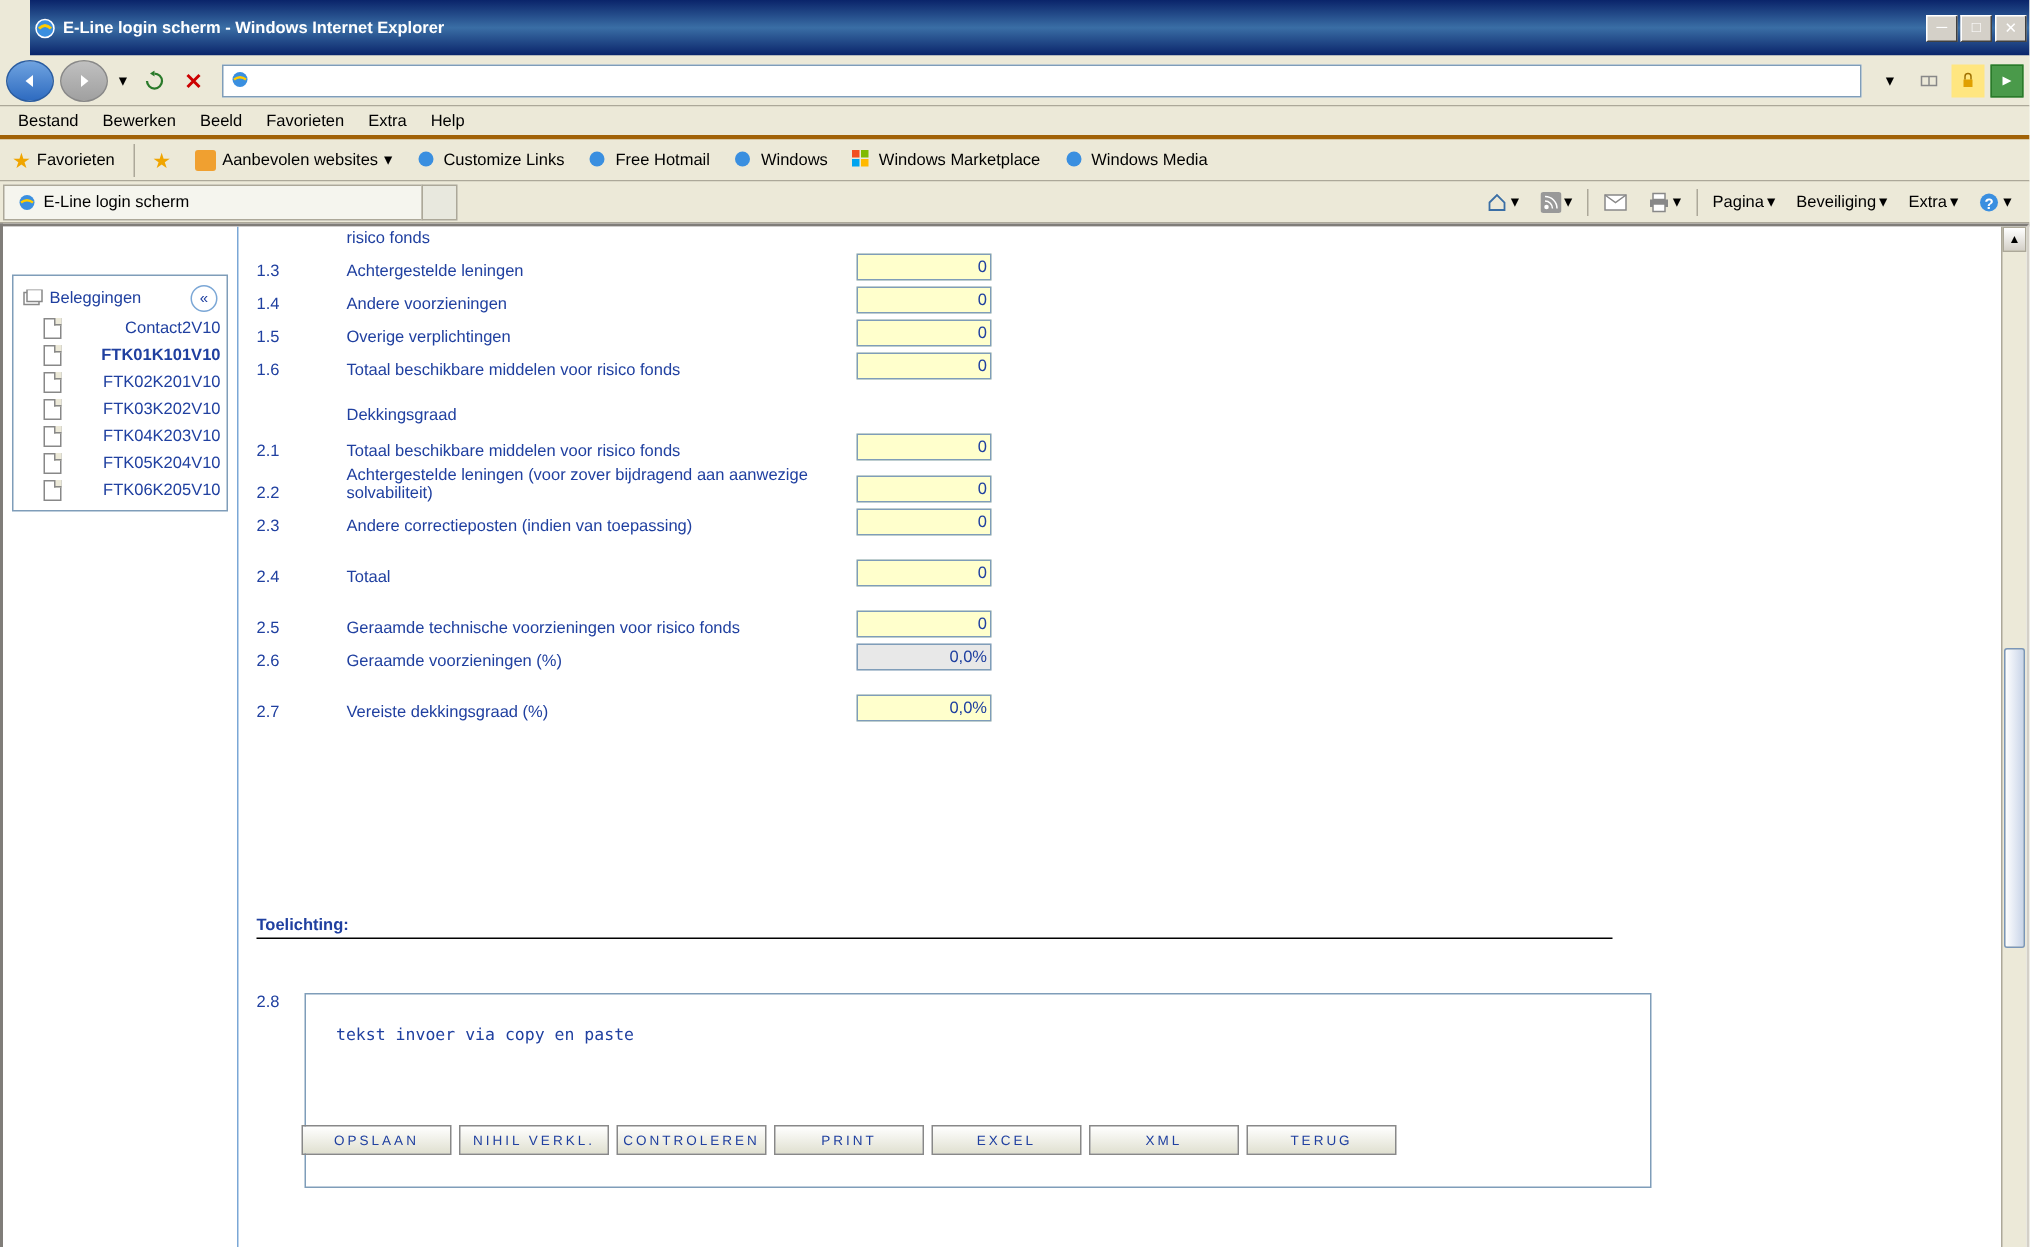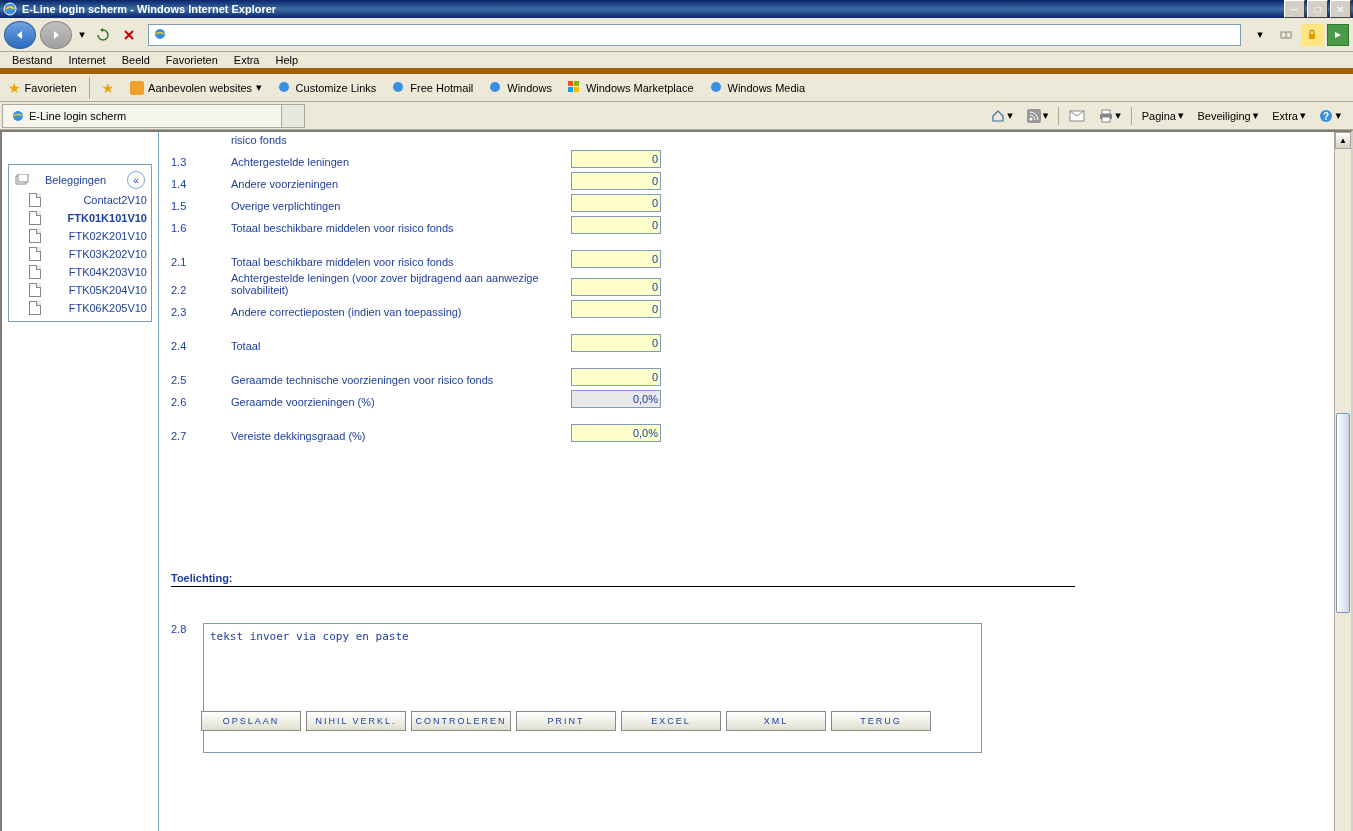--- a/index.html
+++ b/index.html
@@ -1,32 +1,32 @@
 <!DOCTYPE html>
 <html><head>
 <meta charset="utf-8">
 <style>
 * { box-sizing: border-box; margin: 0; padding: 0; }
 body { font-family: Tahoma, Arial, sans-serif; font-size: 11px; background: #ece9d8; overflow: hidden; }
 
-.titlebar { background: linear-gradient(#0a246a, #3a6ea5, #0a246a); height: 18px; display: flex; align-items: center; color: #fff; padding: 0 2px; }
+.titlebar { background: linear-gradient(#0a246a, #3a6ea5, #0a246a); height: 37px; display: flex; align-items: center; color: #fff; padding: 0 2px; margin-left: 20px; }
 .titlebar .icon { width: 16px; height: 16px; margin-right: 4px; display: inline-flex; align-items: center; justify-content: center; }
 .titlebar .title { flex: 1; font-weight: bold; font-size: 11px; }
 .win-btns { display: flex; gap: 2px; }
 .win-btn { width: 21px; height: 18px; background: #d4d0c8; border: 1px solid #fff; border-right-color: #404040; border-bottom-color: #404040; display: flex; align-items: center; justify-content: center; font-family: Arial; font-size: 10px; cursor: pointer; }
 
 .toolbar { background: #ece9d8; border-bottom: 1px solid #aca899; height: 34px; display: flex; align-items: center; padding: 0 4px; gap: 4px; }
 .nav-btn { width: 32px; height: 28px; border-radius: 50%; background: linear-gradient(#6fa3e0, #2e6bc0); border: 1px solid #2a5ca0; display: flex; align-items: center; justify-content: center; color: #fff; cursor: pointer; }
 .nav-btn.fwd { background: linear-gradient(#c0c0c0, #a0a0a0); border-color: #888; }
 .nav-drop { width: 12px; height: 28px; display: flex; align-items: center; justify-content: center; cursor: pointer; }
 .tb-icon { width: 22px; height: 22px; border: 1px solid transparent; display: flex; align-items: center; justify-content: center; cursor: pointer; }
 .addr-bar { flex: 1; height: 22px; background: #fff; border: 1px solid #7f9db9; display: flex; align-items: center; padding: 0 4px; margin: 0 4px; }
 .addr-ie { width: 16px; height: 16px; margin-right: 4px; }
 
-.menubar { background: #ece9d8; border-bottom: 6px solid #a16207; height: 22px; display: flex; align-items: center; padding: 0 4px; }
+.menubar { background: #ece9d8; border-bottom: 3px solid #a16207; height: 22px; display: flex; align-items: center; padding: 0 4px; }
 .menubar span { padding: 2px 8px; cursor: pointer; }
 
 .favbar { background: #ece9d8; border-bottom: 1px solid #aca899; height: 28px; display: flex; align-items: center; padding: 0 4px; gap: 8px; }
 .fav-item { display: flex; align-items: center; gap: 4px; padding: 2px 4px; cursor: pointer; }
 .star { color: #f0a500; font-size: 14px; }
 .ie-small { width: 14px; height: 14px; display: inline-block; }
 
 .tabbar { background: #ece9d8; border-bottom: 1px solid #aca899; height: 28px; display: flex; align-items: center; }
 .tab { background: #f5f5ee; border: 1px solid #aca899; height: 24px; display: flex; align-items: center; padding: 0 8px; gap: 4px; margin-left: 2px; min-width: 280px; }
 .tab-blank { background: #e8e8de; border: 1px solid #aca899; height: 24px; width: 24px; margin-left: -1px; }
@@ -35,41 +35,41 @@
 .vsep { width: 1px; height: 18px; background: #aca899; }
 
 .content-area { position: relative; height: 724px; background: #fff; border: 2px inset #d4d0c8; overflow: hidden; }
 .scroll-vert { position: absolute; right: 0; top: 0; width: 17px; height: 100%; background: #ece9d8; border-left: 1px solid #aca899; }
 .scroll-btn { width: 16px; height: 17px; background: linear-gradient(#fff, #d4d0c8); border: 1px solid #aca899; display: flex; align-items: center; justify-content: center; font-size: 8px; cursor: pointer; }
 .scroll-thumb { width: 14px; height: 200px; margin: 1px; background: linear-gradient(90deg, #fff, #c8d4e8); border: 1px solid #7a96b8; border-radius: 2px; position: absolute; top: 280px; }
 
 .page { position: absolute; left: 0; top: 0; right: 17px; bottom: 17px; background: #fff; display: flex; }
 .left-frame { width: 157px; border-right: 1px solid #7ba7d6; padding: 32px 6px 6px 6px; }
 .tree-box { border: 1px solid #7f9db9; background: #fff; padding: 4px; }
-.tree-hdr { display: flex; align-items: center; gap: 16px; color: #2040a0; padding: 2px; }
+.tree-hdr { display: flex; align-items: center; gap: 4px; color: #2040a0; padding: 2px; }
 .tree-hdr .collapse { width: 18px; height: 18px; border: 1px solid #7ba7d6; border-radius: 50%; display: flex; align-items: center; justify-content: center; margin-left: auto; color: #2040a0; font-size: 10px; cursor: pointer; }
 .tree-item { display: flex; align-items: center; gap: 4px; padding: 2px 0 2px 16px; color: #2040a0; cursor: pointer; justify-content: space-between; }
 .tree-item.active { font-weight: bold; }
 .doc-ico { width: 12px; height: 14px; border: 1px solid #888; background: #fff; position: relative; }
 .doc-ico::after { content: ''; position: absolute; top: -1px; right: -1px; width: 4px; height: 4px; background: #ece9d8; border-left: 1px solid #888; border-bottom: 1px solid #888; }
 
 .main-frame { flex: 1; padding: 0 12px 12px 12px; position: relative; color: #2040a0; }
 .form-row { display: flex; align-items: flex-end; padding: 2px 0; }
 .row-num { width: 60px; color: #2040a0; }
 .row-label { width: 340px; color: #2040a0; }
 .row-val { width: 90px; }
 .row-val input { width: 90px; height: 18px; border: 1px solid #7f9db9; background: #ffffcc; text-align: right; padding: 0 2px; font-size: 11px; color: #2040a0; }
 .row-val input.gray { background: #e8e8e8; }
 .gap { height: 12px; }
 .section-hdr { color: #2040a0; padding: 4px 0 4px 60px; }
 
 .toelichting { margin-top: 128px; }
 .toe-title { color: #2040a0; font-weight: bold; border-bottom: 1px solid #000; padding-bottom: 2px; margin-bottom: 36px; width: 904px; }
 .toe-row { display: flex; align-items: flex-start; }
-.toe-ta { width: 779px; height: 130px; border: 1px solid #7f9db9; font-size: 11px; padding: 6px; color: #2040a0; resize: none; }
+.toe-ta { width: 898px; height: 130px; border: 1px solid #7f9db9; font-size: 11px; padding: 20px; color: #2040a0; resize: none; }
 
 .btn-row { display: flex; gap: 5px; margin-top: -42px; margin-left: 30px; position: relative; z-index: 2; }
 .form-btn { width: 100px; height: 20px; background: linear-gradient(#fff, #e0e0d0); border: 1px solid #888; letter-spacing: 2px; font-size: 9px; color: #2040a0; cursor: pointer; }
 
 svg { display: block; }
 </style>
 </head>
 <body>
 
 <div class="titlebar">
@@ -133,21 +133,21 @@
   </div>
   <div class="tb-icon" style="background:#4a9a4a; border:1px solid #2a7a2a;">
     <svg width="12" height="12" viewBox="0 0 12 12">
         <path d="M3 3 L9 6 L3 9 Z" fill="#fff"></path>
       </svg>
   </div>
 </div>
 
 <div class="menubar">
   <span>Bestand</span>
-  <span>Internet</span>
+  <span>Bewerken</span>
   <span>Beeld</span>
   <span>Favorieten</span>
   <span>Extra</span>
   <span>Help</span>
 </div>
 
 <div class="favbar">
   <div class="fav-item">
     <span class="star">★</span>
     <span>Favorieten</span>
@@ -341,20 +341,21 @@
             <div class="row-label">Overige verplichtingen</div>
             <div class="row-val"><input class="" value="0" style=""></div>
           </div>
           <div class="form-row">
             <div class="row-num">1.6</div>
             <div class="row-label">Totaal beschikbare middelen voor risico fonds</div>
             <div class="row-val"><input class="" value="0" style=""></div>
           </div>
         </div>
       <div class="gap"></div>
+      <div class="section-hdr">Dekkingsgraad</div>
       <div id="rows2">
           <div class="form-row">
             <div class="row-num">2.1</div>
             <div class="row-label">Totaal beschikbare middelen voor risico fonds</div>
             <div class="row-val"><input class="" value="0" style=""></div>
           </div>
           <div class="form-row">
             <div class="row-num">2.2</div>
             <div class="row-label">Achtergestelde leningen (voor zover bijdragend aan aanwezige solvabiliteit)</div>
             <div class="row-val"><input class="" value="0" style=""></div>

